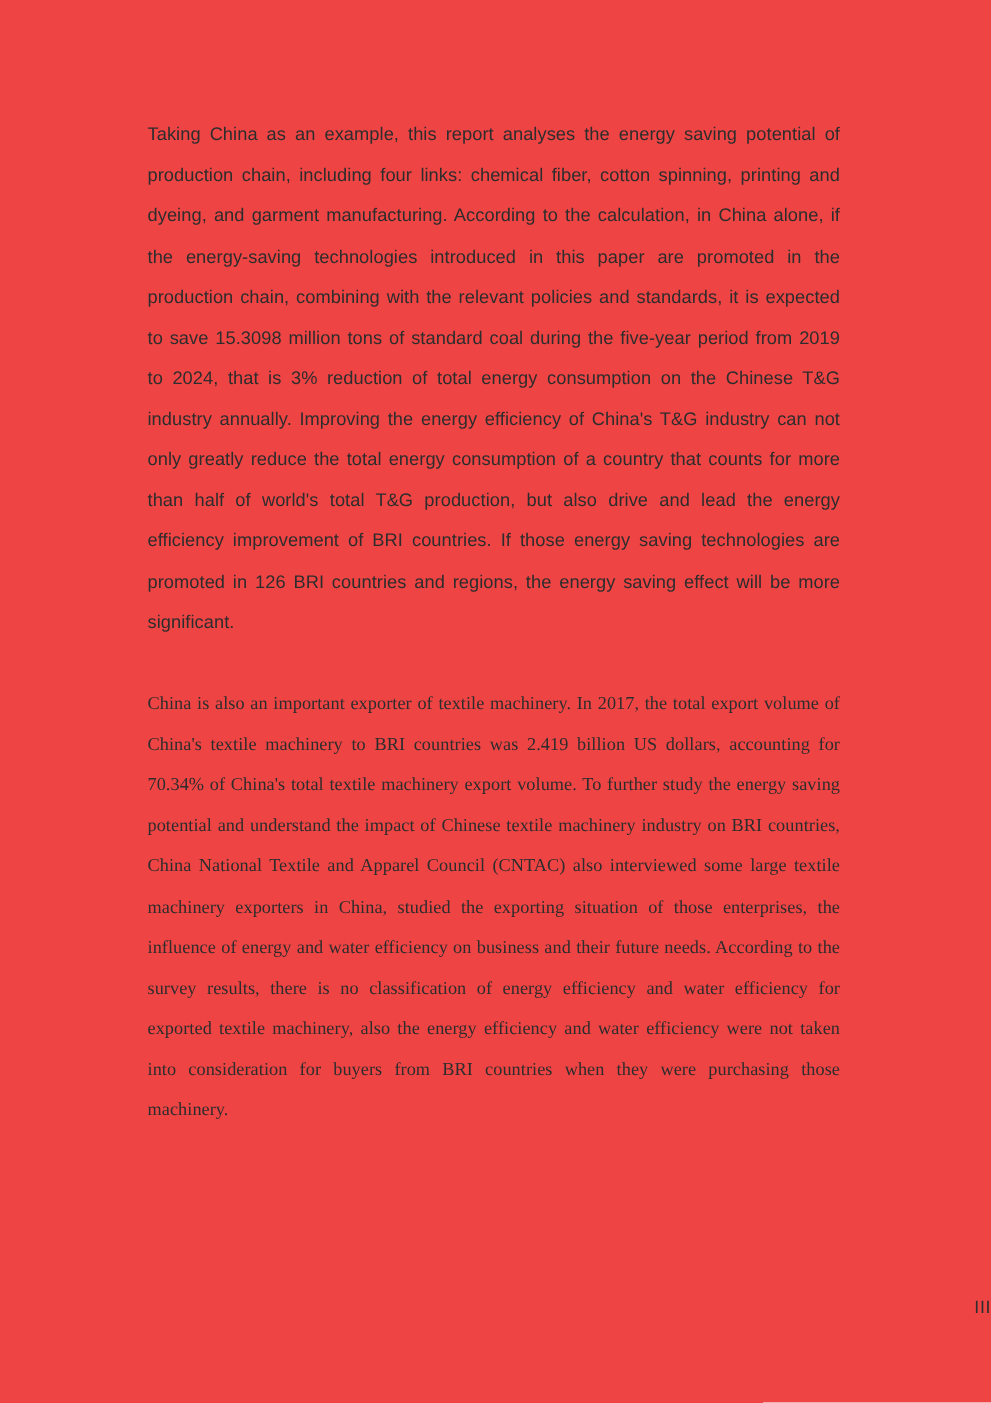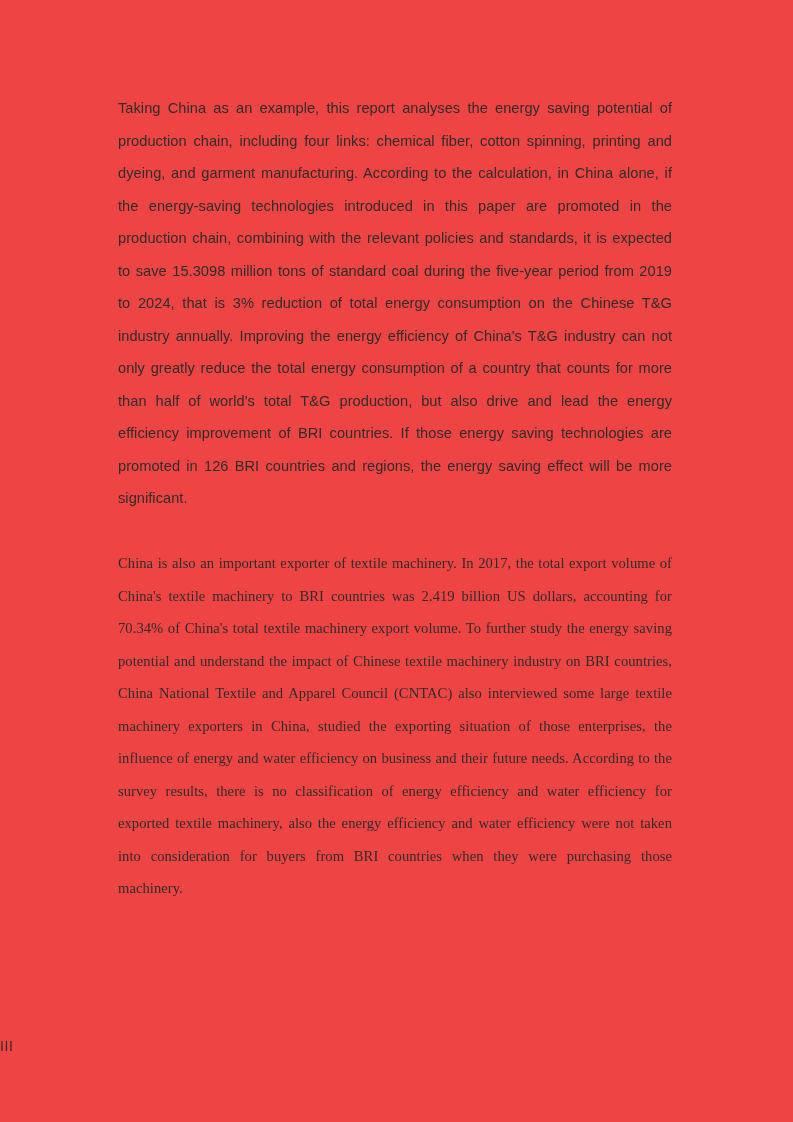--- a/index.html
+++ b/index.html
@@ -39,23 +39,23 @@
     hyphens: none;
     -webkit-hyphens: none;
   }
   .body-paragraph + .body-paragraph {
     margin-top: 32.5px;
     font-family: Liberation Serif, serif;
   }
   .page-footer {
     position: absolute;
     left: 0;
-    right: 16px;
+    right: 0;
     top: 1036px;
-    text-align: left;
+    text-align: right;
   }
   .page-number {
     display: inline-block;
     font-size: 14.2px;
     line-height: 20px;
     color: #2d2d2d;
     letter-spacing: 0.6px;
   }
 </style>
 </head>

